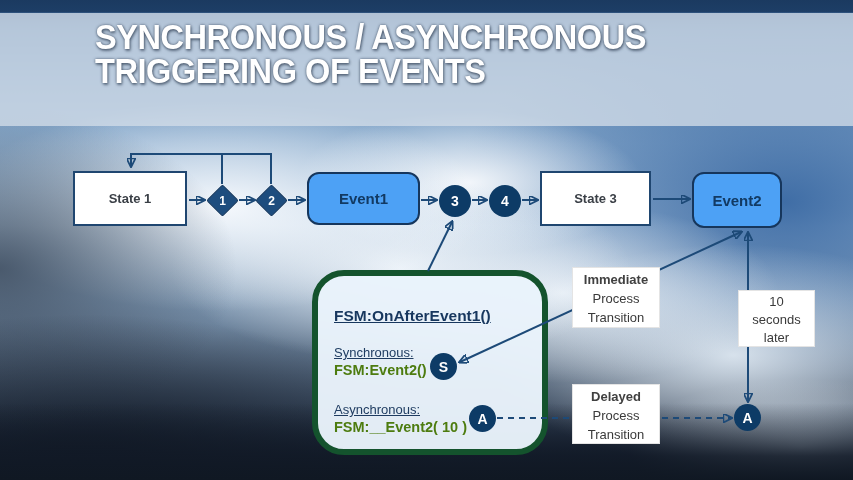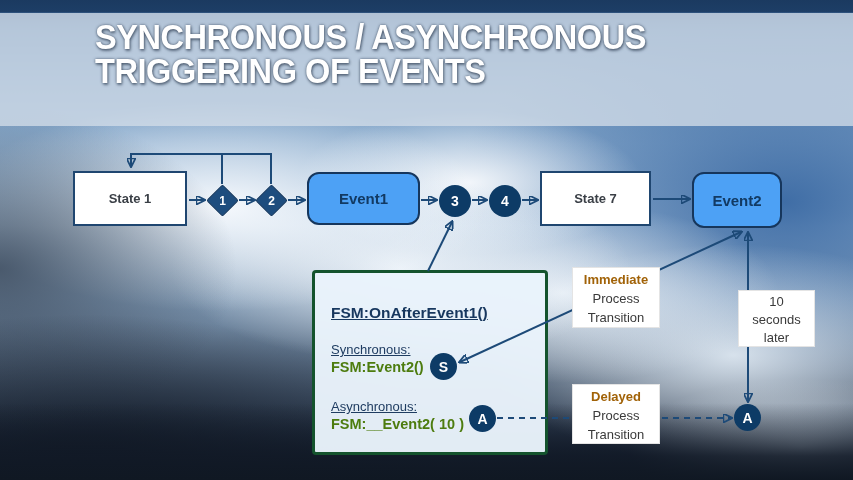--- a/index.html
+++ b/index.html
@@ -65,21 +65,21 @@
   .ncircle {
     position:absolute; width:32px; height:32px; border-radius:50%; z-index:5;
     background:#0d3b66; color:#fff; font-weight:700; font-size:14px;
     display:flex; align-items:center; justify-content:center;
   }
   .c3 { left:439px; top:185px; }
   .c4 { left:489px; top:185px; }
   
   .fsm-panel {
     position:absolute; left:312px; top:270px; width:236px; height:185px; z-index:3;
-    background:rgba(233,243,251,0.97); border:3px solid #14532d; border-radius:4px;
+    background:rgba(233,243,251,0.97); border:6px solid #14532d; border-radius:32px;
     box-sizing:border-box;
   }
   .fsm-heading {
     position:absolute; left:16px; top:31px;
     font-size:15.5px; font-weight:700; color:#17375e; text-decoration:underline;
   }
   .fsm-label {
     position:absolute; left:16px;
     font-size:13px; color:#1f3c61; text-decoration:underline;
   }
@@ -99,21 +99,21 @@
   .badge-s  { left:430px; top:353px; }
   .badge-a  { left:469px; top:405px; }
   .badge-a2 { left:734px; top:404px; }
   
   .callout {
     position:absolute; box-sizing:border-box; z-index:5;
     background:#ffffff; border:1px solid #e4e4e4;
     color:#3a3a3a; text-align:center; font-size:13px; line-height:19px;
     padding-top:2px;
   }
-  .callout .b1 { font-weight:700; color:#a16207; }
+  .callout .b1 { font-weight:700; color:#404040; }
   .immediate { left:572px; top:267px; width:88px; height:61px; }
   .tensec    { left:710px; top:290px; width:77px; height:57px; line-height:18px;margin-left:28px; }
   .delayed   { left:572px; top:384px; width:88px; height:60px; }
   
   svg.connectors { position:absolute; left:0; top:0; z-index:4; pointer-events:none; }
   svg.connectors path, svg.connectors line {
     stroke:#1d4a78; stroke-width:2; fill:none;
   }
   .dashed { stroke-dasharray:6 5; }
 </style>
@@ -162,21 +162,21 @@
   <div class="box event event1">
     <span>Event1</span>
   </div>
   <div class="ncircle c3">
     <span>3</span>
   </div>
   <div class="ncircle c4">
     <span>4</span>
   </div>
   <div class="box state2">
-    <span>State 7</span>
+    <span>State 3</span>
   </div>
   <div class="box event event2">
     <span>Event2</span>
   </div>
 
   <div class="fsm-panel">
     <div class="fsm-heading">FSM:OnAfterEvent1()</div>
     <div class="fsm-label sync-label">Synchronous:</div>
     <div class="fsm-call sync-call">FSM:Event2()</div>
     <div class="fsm-label async-label">Asynchronous:</div>

